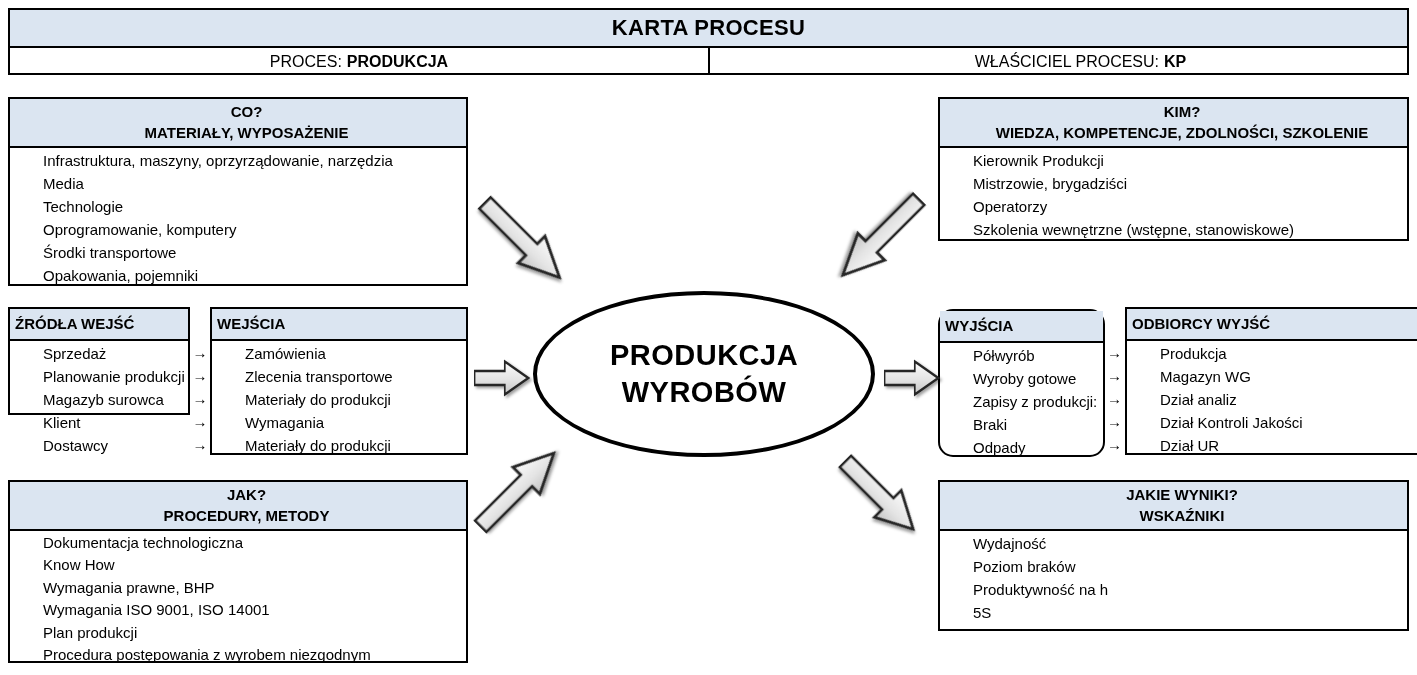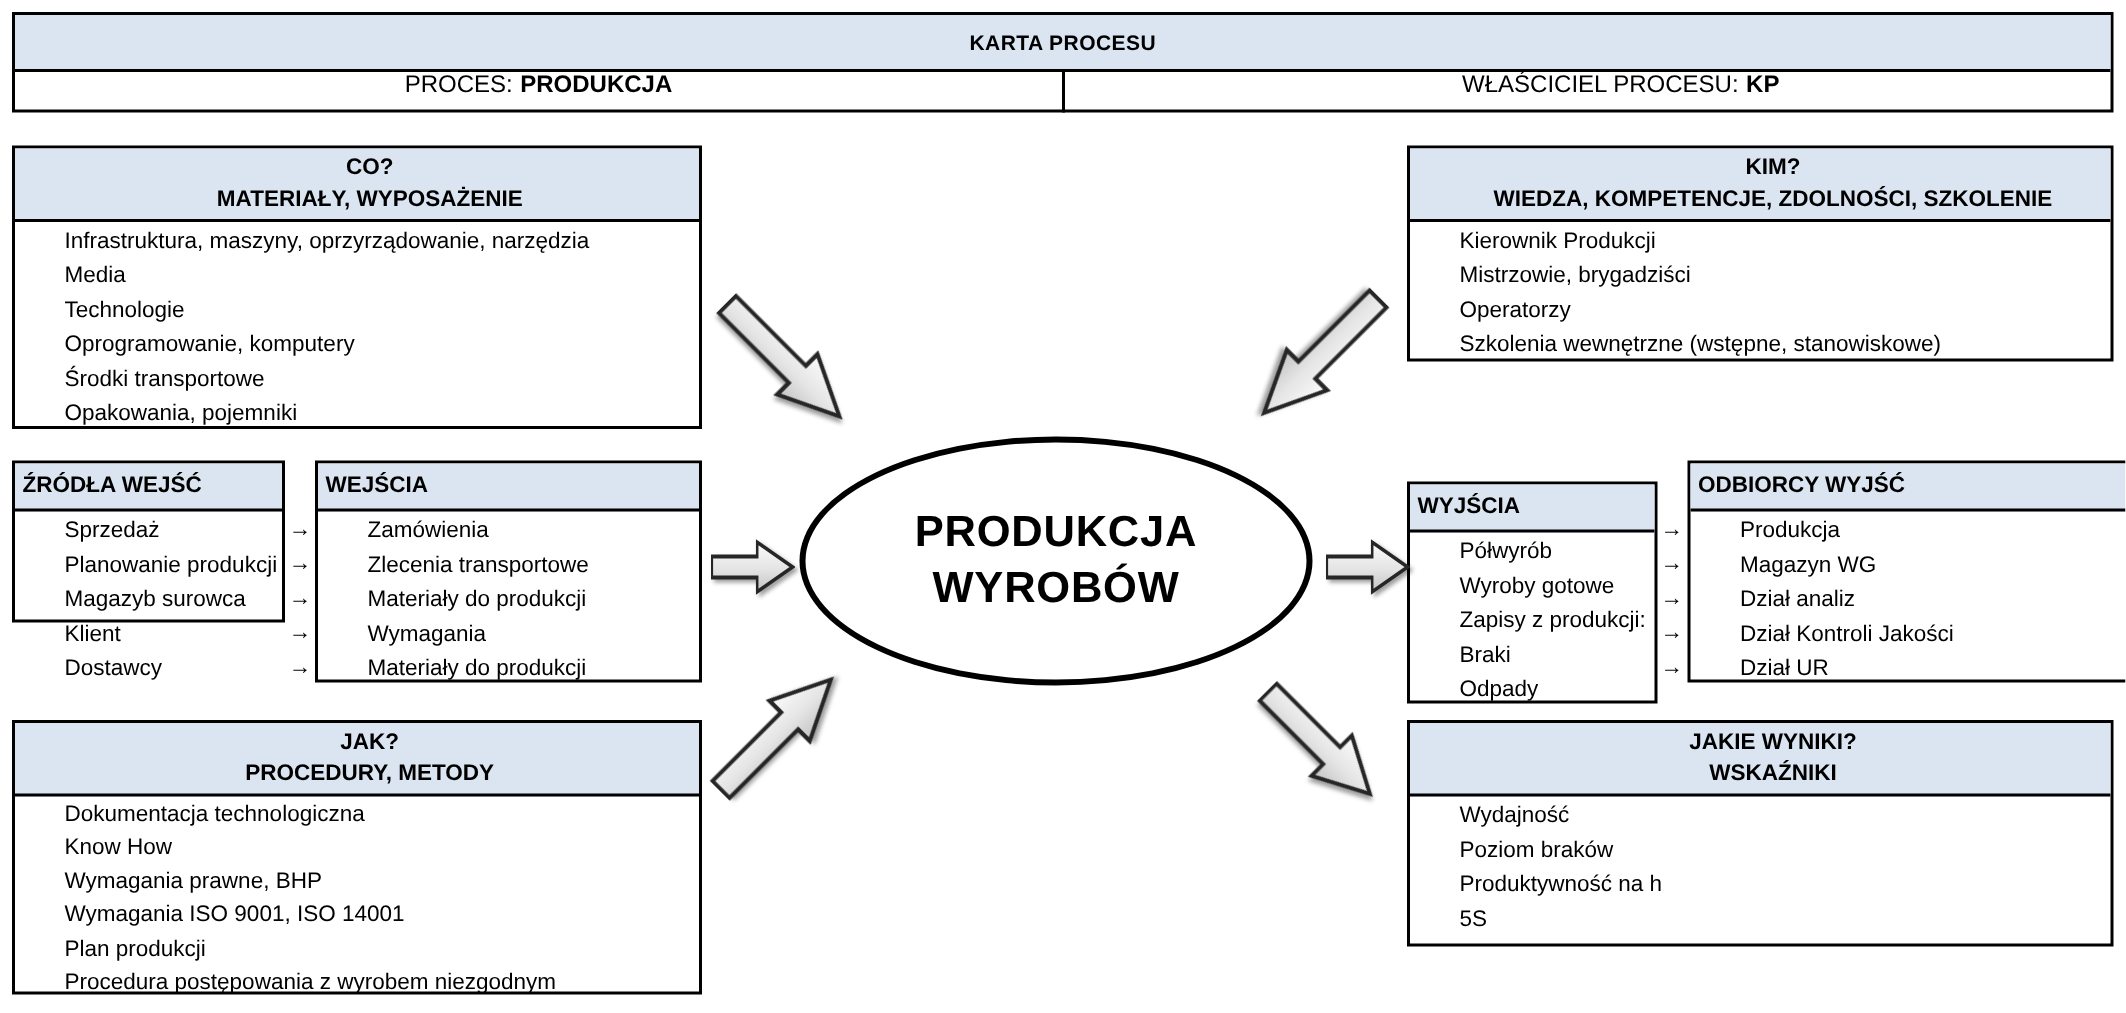--- a/index.html
+++ b/index.html
@@ -2,23 +2,23 @@
 <html><head>
 <meta charset="utf-8">
 <style>
   html,body{margin:0;padding:0;background:#fff;}
   .page{position:relative;width:1417px;height:675px;background:#fff;
         font-family:"Liberation Sans","DejaVu Sans",sans-serif;color:#000;overflow:hidden;}
   .abs{position:absolute;box-sizing:border-box;}
   .titleblock{border:2px solid #000;}
   .trow1{height:36px;background:#dbe5f1;border-bottom:2px solid #000;
          display:flex;align-items:center;justify-content:center;
-         font-weight:bold;font-size:14px;letter-spacing:.3px;}
+         font-weight:bold;font-size:22px;letter-spacing:.3px;}
   .trow2{display:flex;height:27px;}
-  .tcell{display:flex;justify-content:center;font-size:16px;gap:5px;}
+  .tcell{display:flex;align-items:center;justify-content:center;font-size:16px;gap:5px;}
   .tcell-left{width:698px;border-right:2px solid #000;}
   .tcell-right{flex:1;padding-left:44px;}
   .b{font-weight:bold;}
   .box{border:2px solid #000;background:#fff;}
   .box-header{background:#dbe5f1;border-bottom:2px solid #000;font-weight:bold;font-size:15px;}
   .hdr-center{text-align:center;padding:2px 0 3px 17px;line-height:21px;}
   .hdr-left{padding:0 0 0 5px;line-height:30px;height:30px;}
   .box-body{padding:1px 4px 0 5px;font-size:15px;margin-left:28px;}
   .box-body .row{line-height:23px;white-space:nowrap;}
   .rows-tight .row{line-height:22.4px;}
@@ -125,21 +125,21 @@
       <div>WIEDZA, KOMPETENCJE, ZDOLNOŚCI, SZKOLENIE</div>
     </div>
     <div class="box-body">
       <div class="row">Kierownik Produkcji</div>
       <div class="row">Mistrzowie, brygadziści</div>
       <div class="row">Operatorzy</div>
       <div class="row">Szkolenia wewnętrzne (wstępne, stanowiskowe)</div>
     </div>
   </div>
 
-  <div class="abs box" style="left:938px;top:321px;width:167px;height:148px;">
+  <div class="abs box" style="left:938px;top:309px;width:167px;height:148px;border-radius:15px;">
     <div class="box-header hdr-left">WYJŚCIA</div>
     <div class="box-body">
       <div class="row">Półwyrób</div>
       <div class="row">Wyroby gotowe</div>
       <div class="row">Zapisy z produkcji:</div>
       <div class="row">Braki</div>
       <div class="row">Odpady</div>
     </div>
   </div>
 

